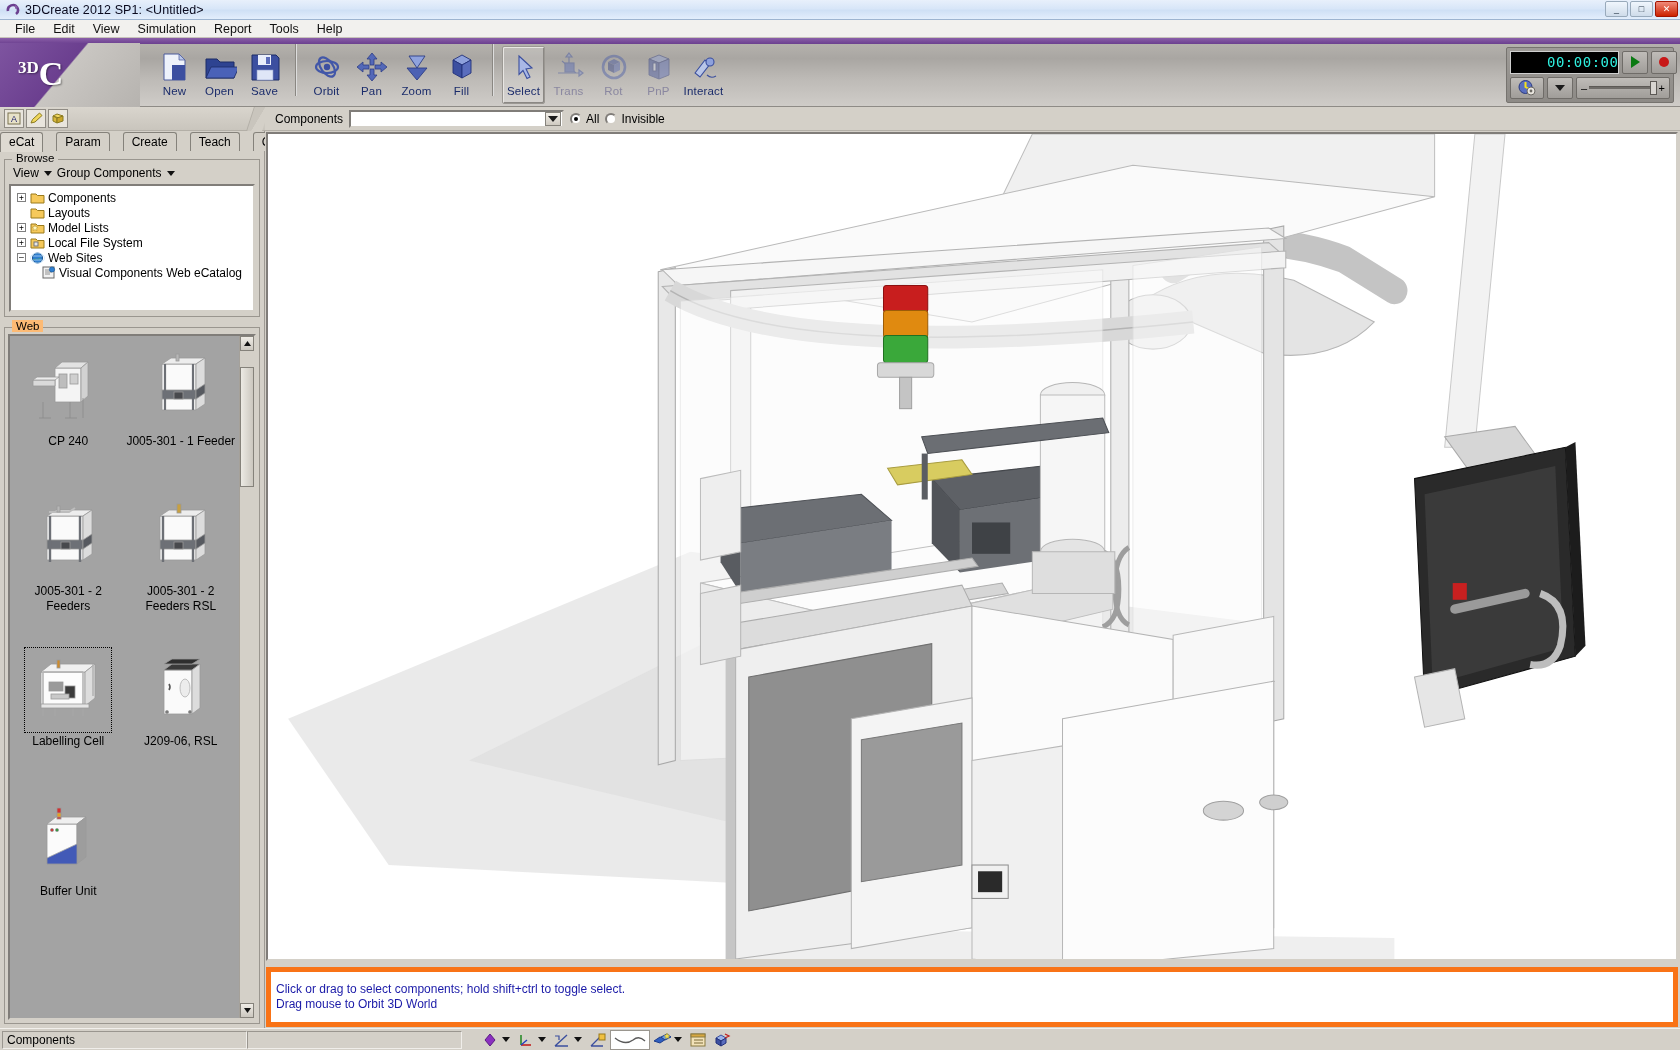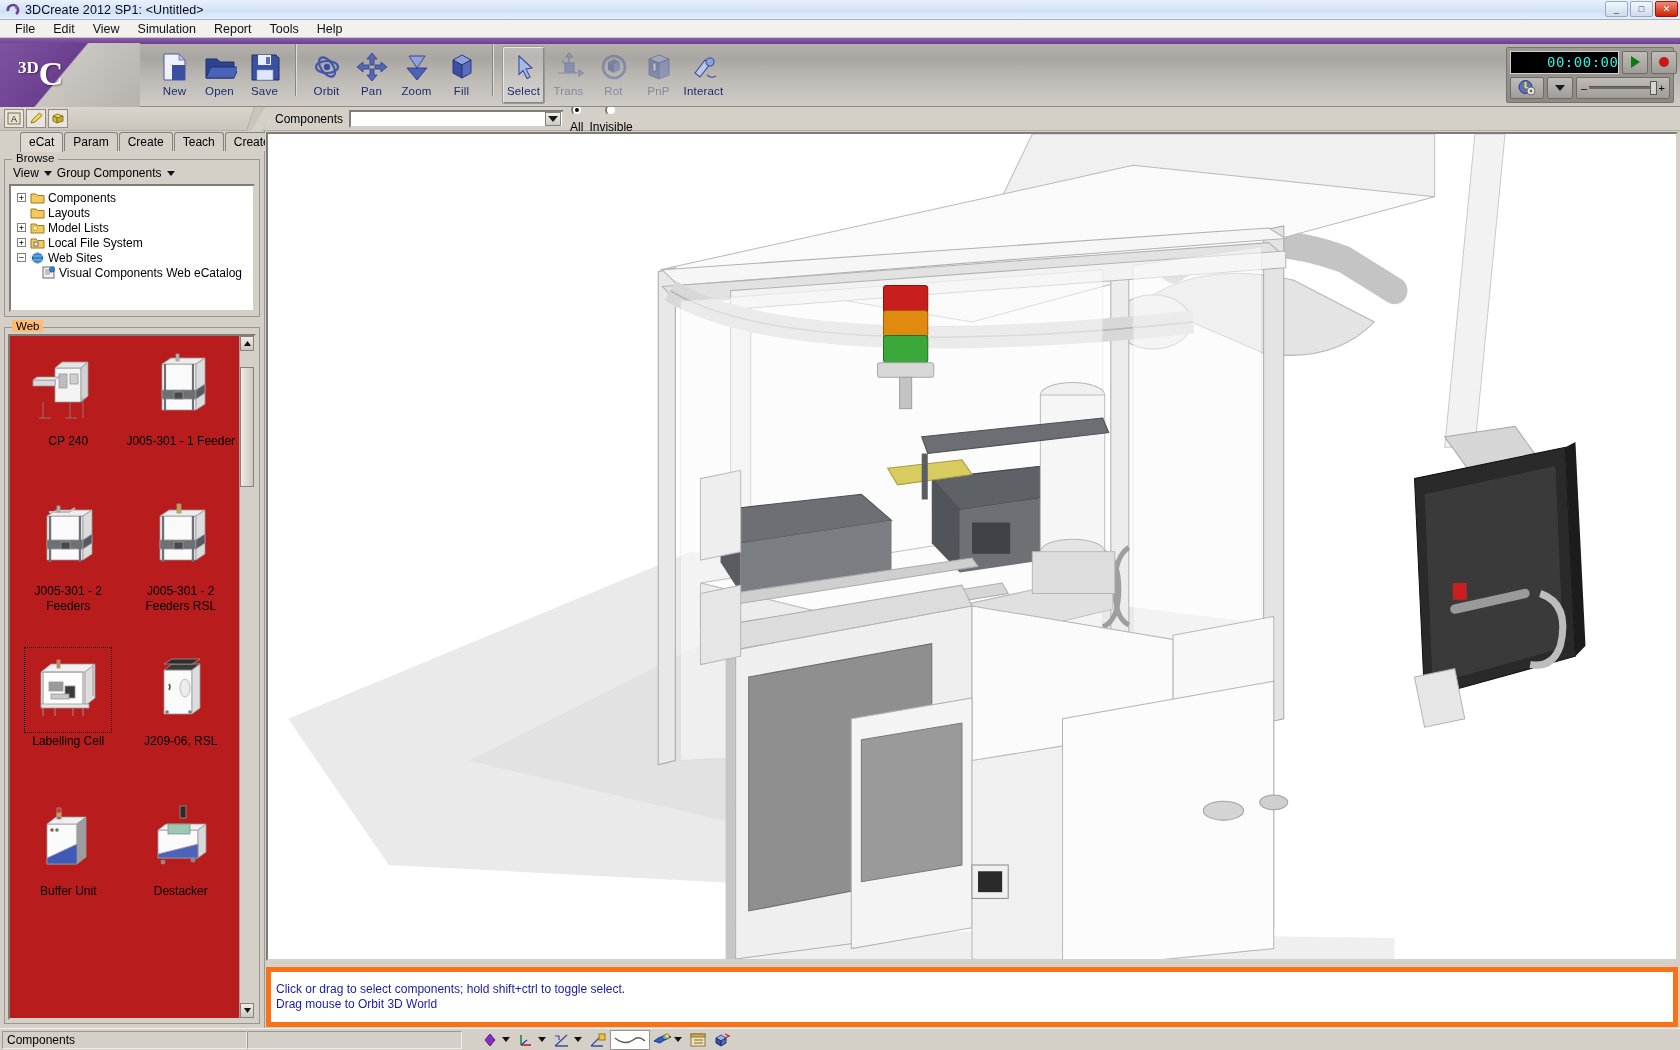--- a/index.html
+++ b/index.html
@@ -106,53 +106,53 @@
      border-left:1px solid #b3afa7; transform:skewX(-18deg);}
   .strip2 .right{ flex:1; display:flex; align-items:center; gap:6px; padding-left:10px;}
   .lbl-static{ font-size:12px; color:#000; }
   .combo{
     width:215px; height:18px; background:#fff; border:2px inset #d4d0c8;
     display:flex; align-items:center; justify-content:flex-end; padding-right:0;
   }
   .combo .arrow{ width:16px;height:14px; margin-right:1px;
      background:linear-gradient(to bottom,#f2efe9,#cfcac1); border:1px solid #86837c;
      display:flex;align-items:center;justify-content:center;}
-  .radio{ display:flex; align-items:center; gap:4px; font-size:12px;flex-direction:column;}
+  .radio{ display:flex; align-items:center; gap:4px; font-size:12px;}
   .radio .dot{ width:12px;height:12px;border-radius:50%;border:2px inset #d4d0c8;background:#fff;
      display:flex;align-items:center;justify-content:center;}
   .radio .dot i{ width:4px;height:4px;border-radius:50%;background:#000;display:block;}
 
   
   .body{ flex:1; display:flex; min-height:0; }
 
   
   .leftpanel{ width:265px; flex:0 0 265px; background:#d4d0c8; display:flex; flex-direction:column;
     border-right:1px solid #9e9a93; }
-  .tabs{ height:20px; display:flex; align-items:flex-end; padding-left:20px; gap:1px;}
+  .tabs{ height:20px; display:flex; align-items:flex-end; padding-left:0; gap:13px;}
   .tab{
     padding:2px 8px 2px 8px; font-size:12px; background:#d4d0c8;
     border:1px solid #85827b; border-bottom:none; border-radius:3px 3px 0 0; line-height:14px;
   }
   .tab.active{ background:#dedad2; font-weight:400; padding-bottom:3px; margin-bottom:-1px; }
   .browsebox{ margin:8px 4px 0; position:relative; border:1px solid #9a968f; border-top:1px solid #9a968f;}
   .browsebox .cap{ position:absolute; top:-8px; left:7px; background:#d4d0c8; padding:0 4px; font-size:11.5px;}
   .viewrow{ display:flex; align-items:center; gap:5px; padding:6px 6px 4px 8px; font-size:12px;}
   .drop-caret{ width:0;height:0;border-left:4px solid transparent;border-right:4px solid transparent;border-top:5px solid #111;}
   .tree{
     margin:0 4px 4px; height:128px; background:#fff; border:2px inset #d4d0c8; overflow:hidden;
     padding:4px 2px; font-size:12px;
   }
   .tnode{ display:flex; align-items:center; height:15px; padding-left:4px; gap:3px; }
   .tnode.lvl2{ padding-left:28px; }
   .expander{ width:9px;height:9px;border:1px solid #808080;background:#fff;font-size:8px;
     line-height:7px; text-align:center; color:#000; font-family:"DejaVu Sans Mono",monospace; margin-right:1px;}
   .expander.none{ border:none;background:transparent;}
   .webbox{ flex:1; margin:10px 4px 4px; position:relative; border:1px solid #9a968f; min-height:0; display:flex; flex-direction:column;}
   .webbox .cap{ position:absolute; top:-8px; left:7px; background:#fdba74; padding:0 4px; font-size:11.5px; z-index:2;}
-  .webgrid-wrap{ flex:1; margin:6px 3px 3px; background:#b91c1c; border:2px inset #d4d0c8;
+  .webgrid-wrap{ flex:1; margin:6px 3px 3px; background:#a3a3a3; border:2px inset #d4d0c8;
      display:flex; min-height:0; overflow:hidden; position:relative;justify-content:space-between;}
   .webgrid{ flex:1; display:grid; grid-template-columns:1fr 1fr; padding:6px 2px; align-content:start;
      overflow:hidden; }
   .witem{ display:flex;flex-direction:column; align-items:center; height:150px; padding-top:6px;}
   .witem .thumb{ width:86px; height:84px; display:flex;align-items:center;justify-content:center;}
   .witem.sel .thumb{ outline:1px dotted #000; }
   .witem .cap2{ text-align:center; font-size:12px; line-height:15px; margin-top:2px; width:110px;}
   .vscroll{ width:15px; background:#d4d0c8; border-left:1px solid #a5a19a;
      display:flex; flex-direction:column; justify-content:space-between;}
   .vs-btn{ height:15px; background:linear-gradient(to bottom,#efece6,#cbc7bf);
@@ -629,37 +629,20 @@
                     <rect x="32" y="11" width="4" height="4" fill="#e8a020"></rect>
                     <circle cx="27" cy="28" r="1.6" fill="#d03030"></circle>
                     <circle cx="32" cy="28" r="1.6" fill="#2a9a3a"></circle>
                     <path d="M22 56 l30 -14 v20 h-30 z" fill="#2f49b0" opacity=".9"></path>
                   </g>
                 </svg>
               </div>
               <div class="cap2">Buffer Unit</div>
             </div>
 
-            <div class="witem">
-              <div class="thumb">
-                <svg width="86" height="76" viewBox="0 0 86 76">
-                  <g stroke="#9a9a9a" stroke-width=".8">
-                    <path d="M20 28 h40 v28 h-40 z" fill="#fbfbfb"></path>
-                    <path d="M20 28 l8 -6 h40 l-8 6 z" fill="#efefef"></path>
-                    <path d="M60 28 l8 -6 v28 l-8 6 z" fill="#d8d8d8"></path>
-                    <rect x="30" y="22" width="22" height="10" fill="#9cc8b4" stroke="#6e9b87"></rect>
-                    <rect x="42" y="4" width="6" height="12" fill="#2b2b2b"></rect>
-                    <path d="M20 52 l40 -10 v14 h-40 z" fill="#2f49b0" opacity=".85"></path>
-                    <circle cx="25" cy="60" r="2" fill="#888"></circle>
-                    <circle cx="55" cy="58" r="2" fill="#888"></circle>
-                  </g>
-                </svg>
-              </div>
-              <div class="cap2">Destacker</div>
-            </div>
 
           </div>
           <div class="vscroll">
             <div class="vs-btn">
               <svg width="7" height="5" viewBox="0 0 7 5">
                   <path d="M3.5 0 L7 5 H0 z" fill="#111"></path>
                 </svg>
             </div>
             <div style="flex:1;position:relative;">
               <div class="vs-thumb"></div>

